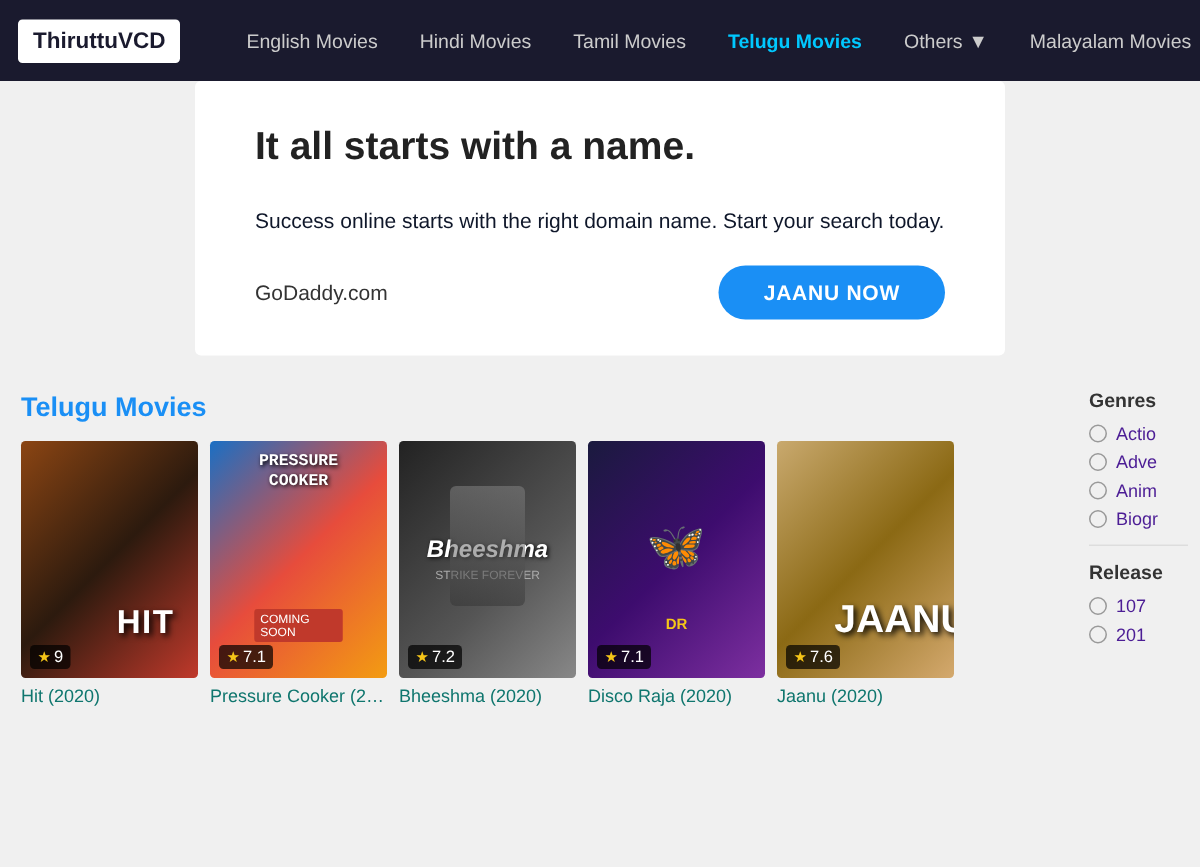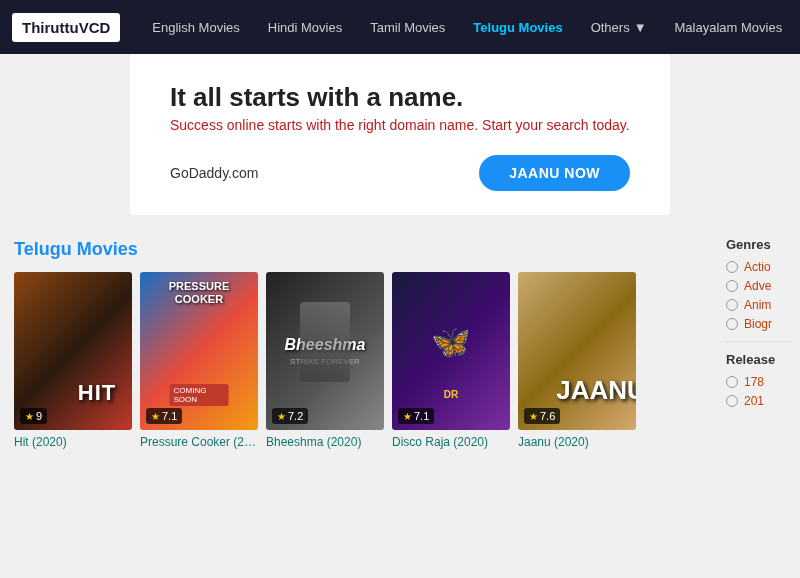--- a/index.html
+++ b/index.html
@@ -5,21 +5,21 @@
     * { margin: 0; padding: 0; box-sizing: border-box; }
     body { font-family: Arial, sans-serif; background: #f0f0f0; width: 800px; overflow-x: hidden; }
 
     
     nav {
       background: #1a1a2e;
       display: flex;
       align-items: center;
       height: 54px;
       padding: 0 12px;
-      gap: 0;
+      gap: 12px;
     }
     .nav-logo {
       background: #fff;
       color: #1a1a2e;
       font-weight: 900;
       font-size: 15px;
       padding: 6px 10px;
       border-radius: 3px;
       margin-right: 18px;
       white-space: nowrap;
@@ -54,25 +54,25 @@
       background: #fff;
       margin: 0 130px;
       padding: 28px 40px 24px 40px;
       border-radius: 4px;
       margin-top: 0;
     }
     .ad-banner h2 {
       font-size: 26px;
       font-weight: 700;
       color: #222;
-      margin-bottom: 4px;
+      margin-bottom: 26px;
     }
     .ad-banner p {
       font-size: 14px;
-      color: #b91c1c;
+      color: #0f172a;
       margin-bottom: 22px;
     }
     .ad-banner-footer {
       display: flex;
       align-items: center;
       justify-content: space-between;
       gap: 10px;
     }
     .ad-godaddy {
       font-size: 14px;
@@ -224,21 +224,21 @@
       font-size: 13px;
       font-weight: bold;
       color: #333;
       margin-bottom: 8px;
     }
     .sidebar-item {
       display: flex;
       align-items: center;
       gap: 6px;
       font-size: 12px;
-      color: #c2410c;
+      color: #4c1d95;
       margin-bottom: 5px;
       cursor: pointer;
     }
     .radio-dot {
       width: 12px;
       height: 12px;
       border: 1.5px solid #999;
       border-radius: 50%;
       display: inline-block;
       flex-shrink: 0;
@@ -298,21 +298,21 @@
             <div class="movie-rating">
               <span class="star-icon">★</span>
               <span>9</span>
             </div>
           </div>
           <div class="movie-title">Hit (2020)</div>
         </div>
 
         <div class="movie-card">
           <div class="movie-poster poster-pressure">
-            <div style="position:absolute;top:8px;left:50%;transform:translateX(-50%);text-align:center;width:100%;">
+            <div style="position:absolute;top:8px;left:50%;transform:translateX(-50%);text-align:center;width:100%;font-family:Liberation Mono, monospace;">
               <div class="poster-pressure-text">PRESSURE<br>COOKER</div>
             </div>
             <div class="poster-coming-soon">COMING SOON</div>
             <div class="movie-rating">
               <span class="star-icon">★</span>
               <span>7.1</span>
             </div>
           </div>
           <div class="movie-title">Pressure Cooker (20...</div>
         </div>
@@ -381,21 +381,21 @@
         <span>Anim</span>
       </div>
       <div class="sidebar-item">
         <span class="radio-dot"></span>
         <span>Biogr</span>
       </div>
       <hr class="sidebar-divider">
       <div class="sidebar-section-title">Release</div>
       <div class="sidebar-item">
         <span class="radio-dot"></span>
-        <span>178</span>
+        <span>107</span>
       </div>
       <div class="sidebar-item">
         <span class="radio-dot"></span>
         <span>201</span>
       </div>
     </div>
   </div>
 </div>
 
 </body></html>

